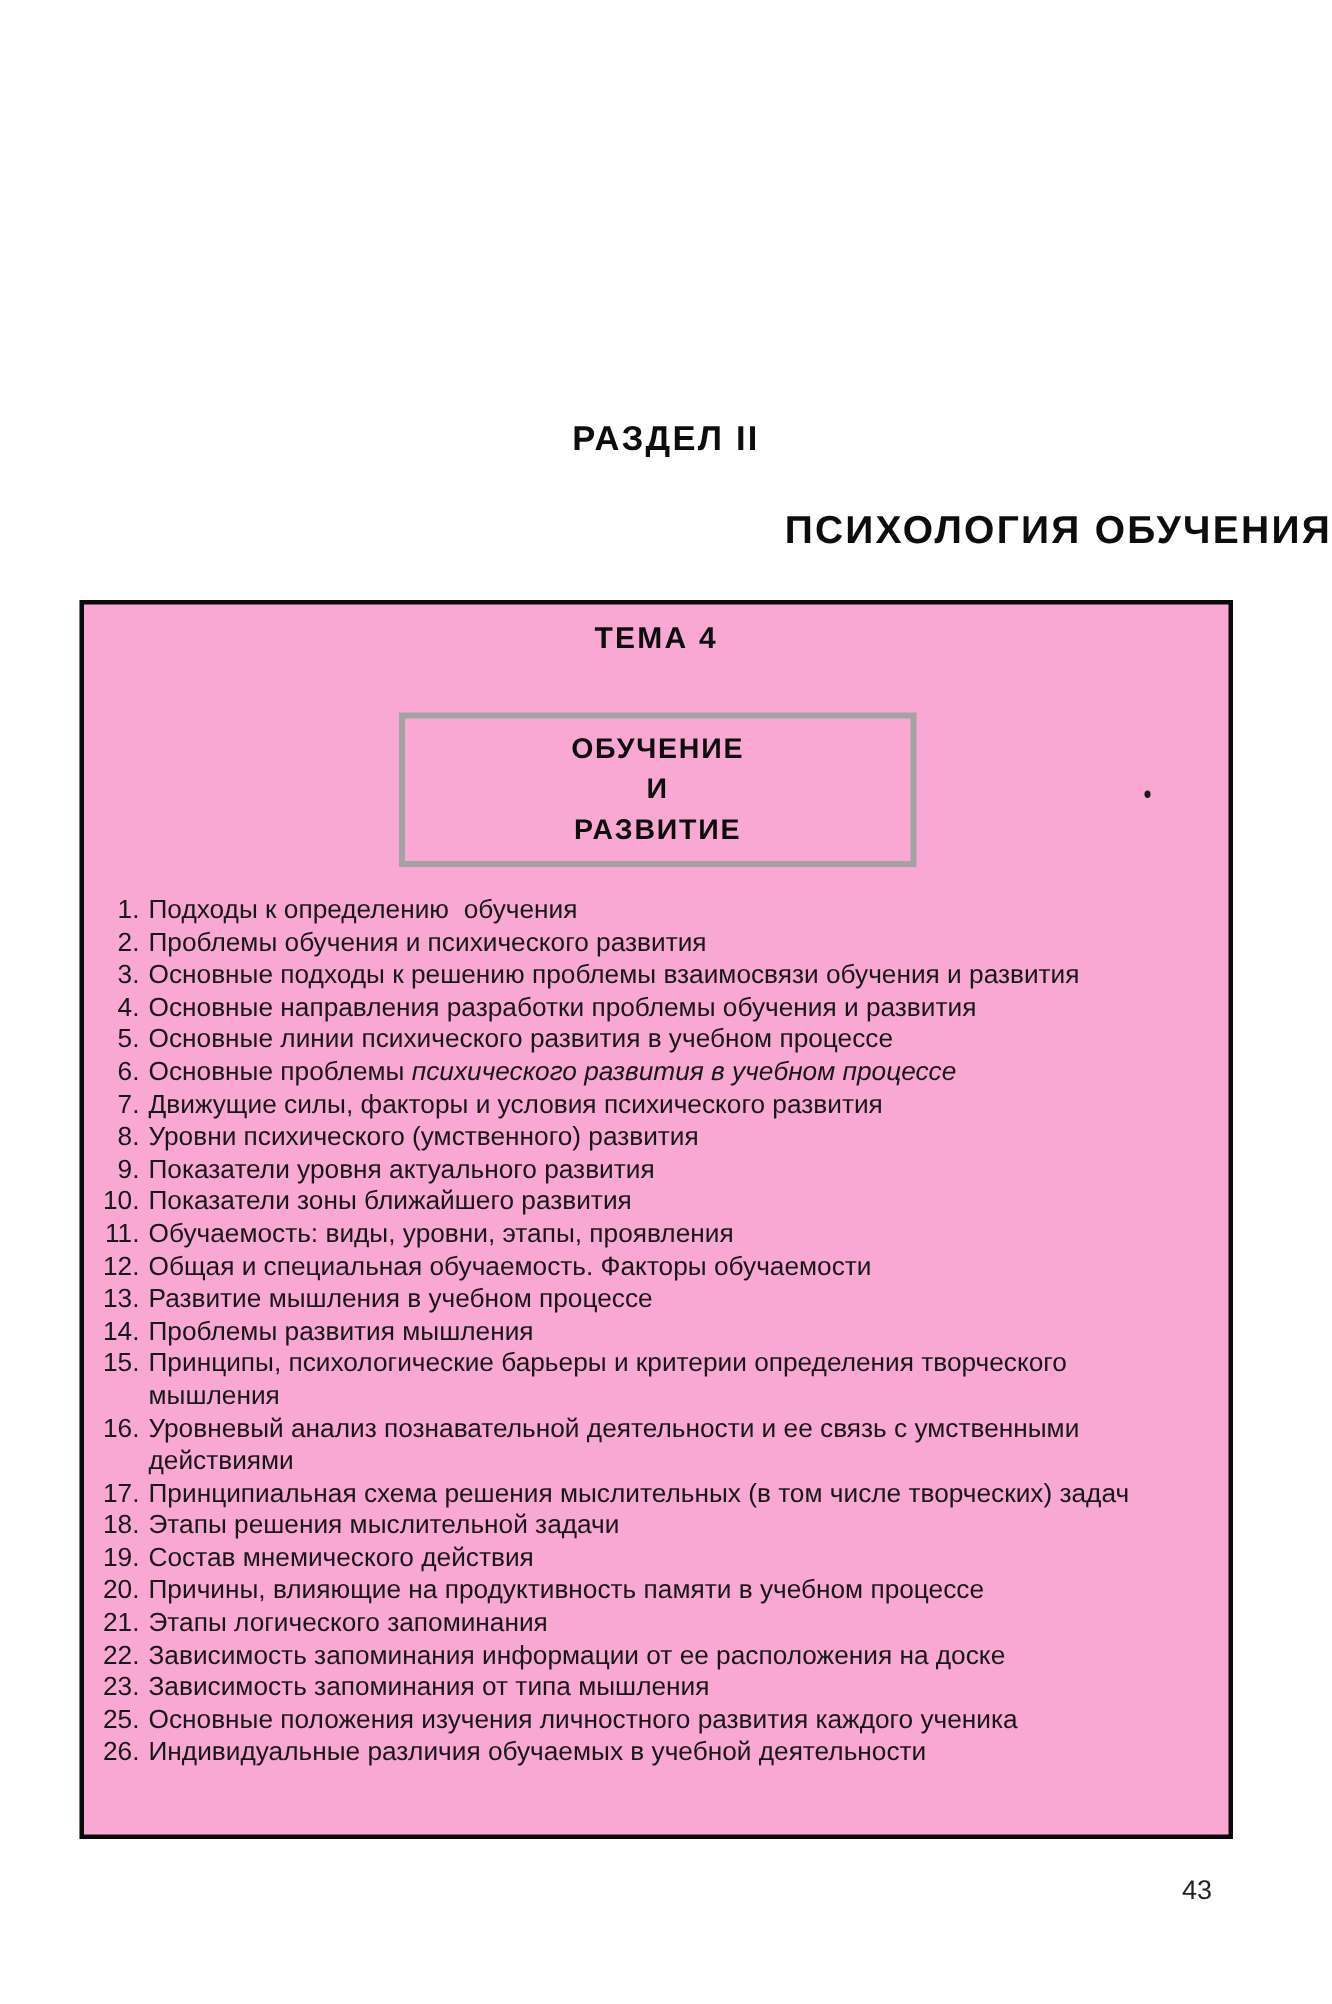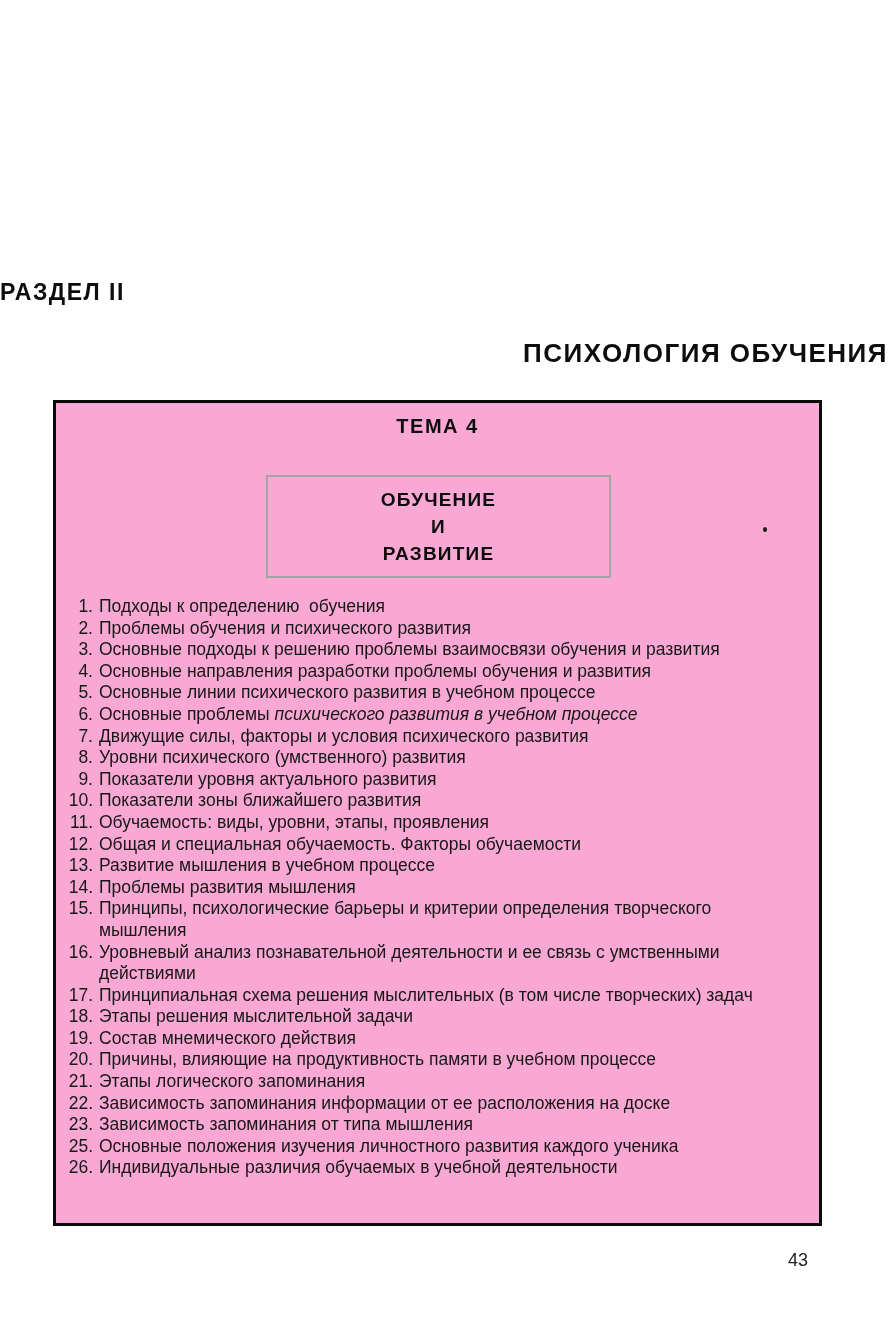--- a/index.html
+++ b/index.html
@@ -16,21 +16,21 @@
     font-family: "Liberation Sans", sans-serif;
     color: #141414;
   }
 
   
   .section-heading {
     position: absolute;
     top: 279px;
     left: 0;
     right: 0;
-    text-align: left;
+    text-align: center;
     font-size: 23px;
     font-weight: bold;
     letter-spacing: 1.5px;
     color: #0d0d0d;
   }
   .section-title {
     position: absolute;
     top: 328px;
     left: 0;
     right: 0;
@@ -65,21 +65,21 @@
     color: #0d0d0d;
   }
 
   
   .title-box {
     position: absolute;
     left: 210px;
     top: 72px;
     width: 345px;
     height: 103px;
-    border: 2px solid #a3a3a3;
+    border: 4px solid #a3a3a3;
     box-sizing: border-box;
     display: flex;
     flex-direction: column;
     align-items: center;
     justify-content: center;
     text-align: center;
   }
   .title-box .title-line {
     font-size: 19px;
     font-weight: bold;

